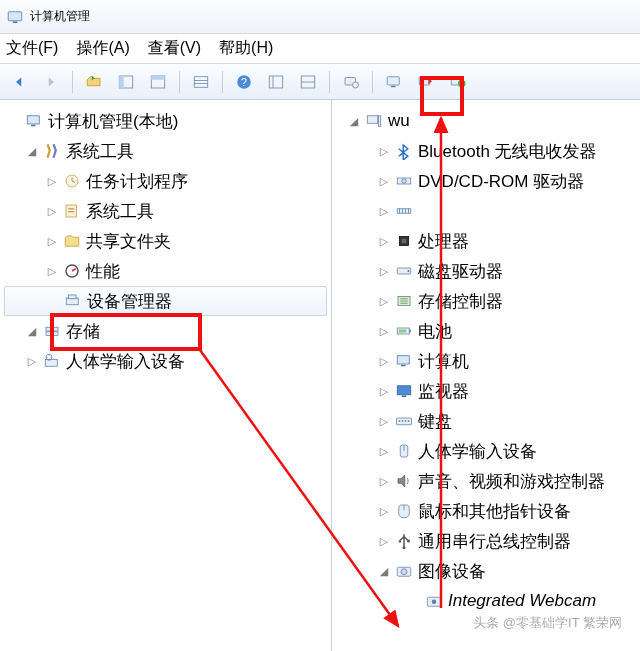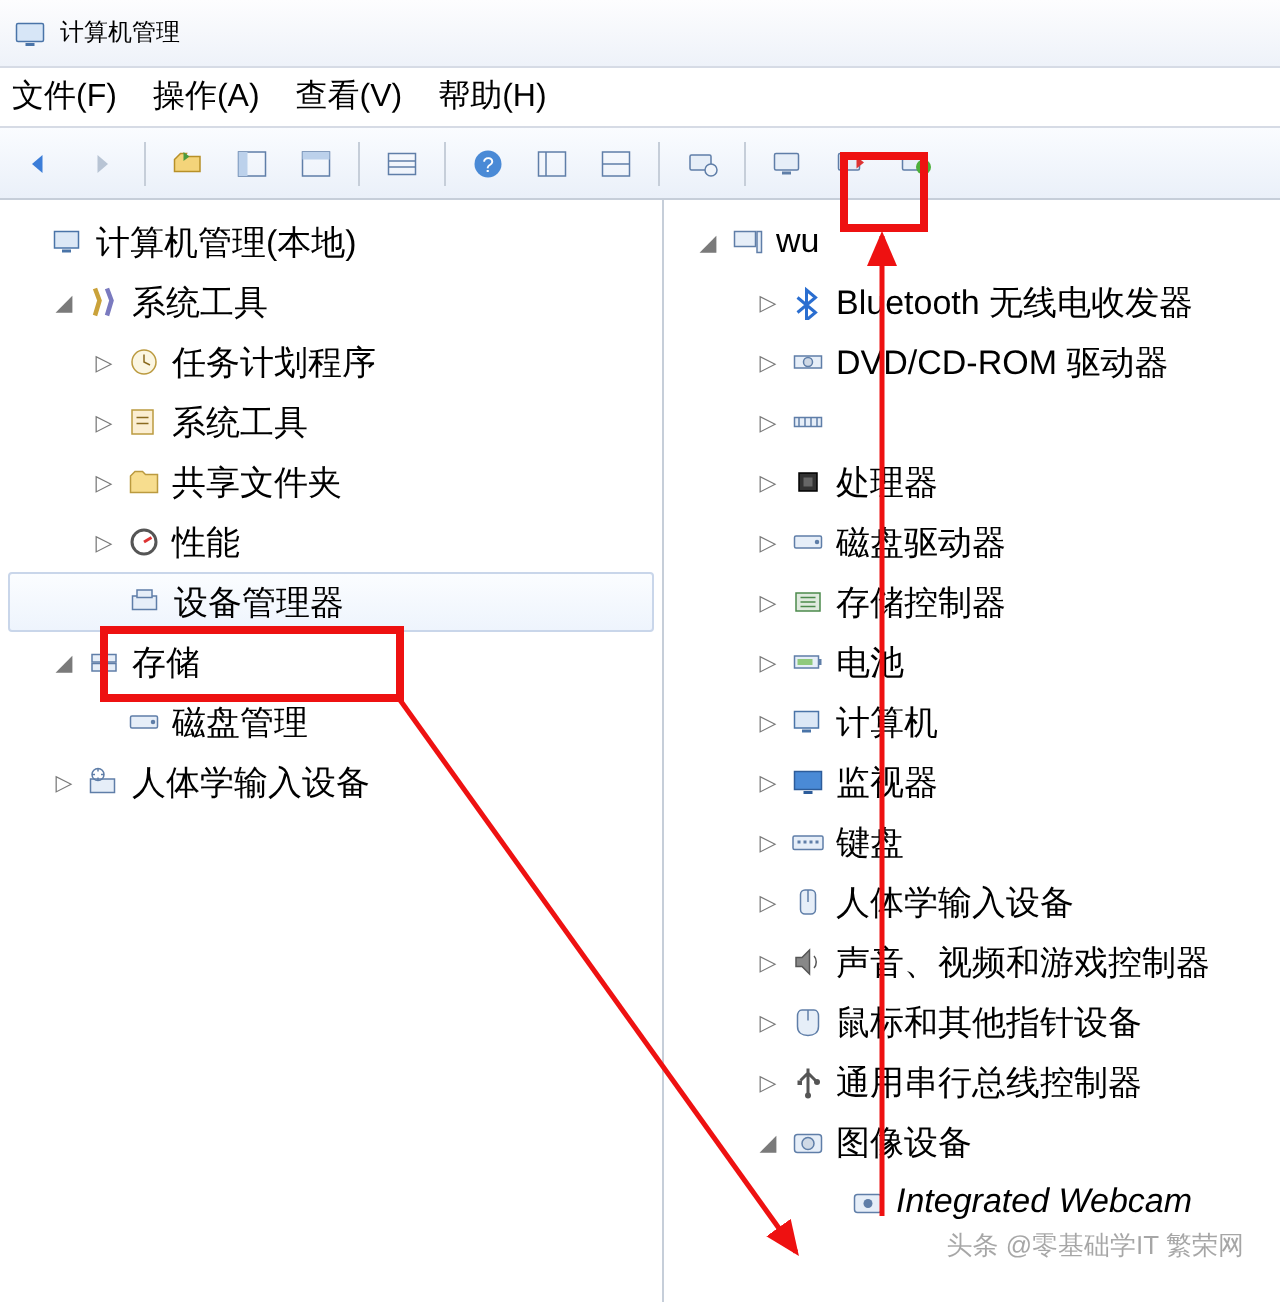--- a/index.html
+++ b/index.html
@@ -220,30 +220,20 @@
       <li class="tree-row ind1">
         <span class="expander">◢</span>
         <span class="node-icon">
             <svg class="ic" viewBox="0 0 24 24">
               <rect x="4" y="7" width="16" height="5" fill="#e6eef8" stroke="#5f7ea8"></rect>
               <rect x="4" y="13" width="16" height="5" fill="#e6eef8" stroke="#5f7ea8"></rect>
             </svg>
           </span>
         <span class="label">存储</span>
       </li>
-      <li class="tree-row ind2">
-        <span class="expander none"></span>
-        <span class="node-icon">
-            <svg class="ic" viewBox="0 0 24 24">
-              <rect x="3" y="8" width="18" height="8" rx="1" fill="#e6eef8" stroke="#5f7ea8"></rect>
-              <circle cx="18" cy="12" r="1.5" fill="#5f7ea8"></circle>
-            </svg>
-          </span>
-        <span class="label">磁盘管理</span>
-      </li>
       <li class="tree-row ind1">
         <span class="expander">▷</span>
         <span class="node-icon">
             <svg class="ic" viewBox="0 0 24 24">
               <rect x="3" y="10" width="16" height="9" fill="#e6eef8" stroke="#5f7ea8"></rect>
               <circle cx="8" cy="7" r="4" fill="none" stroke="#5f7ea8"></circle>
               <path d="M8 3v2M8 9v2M4 7h2M10 7h2" stroke="#5f7ea8"></path>
             </svg>
           </span>
         <span class="label">人体学输入设备</span>

